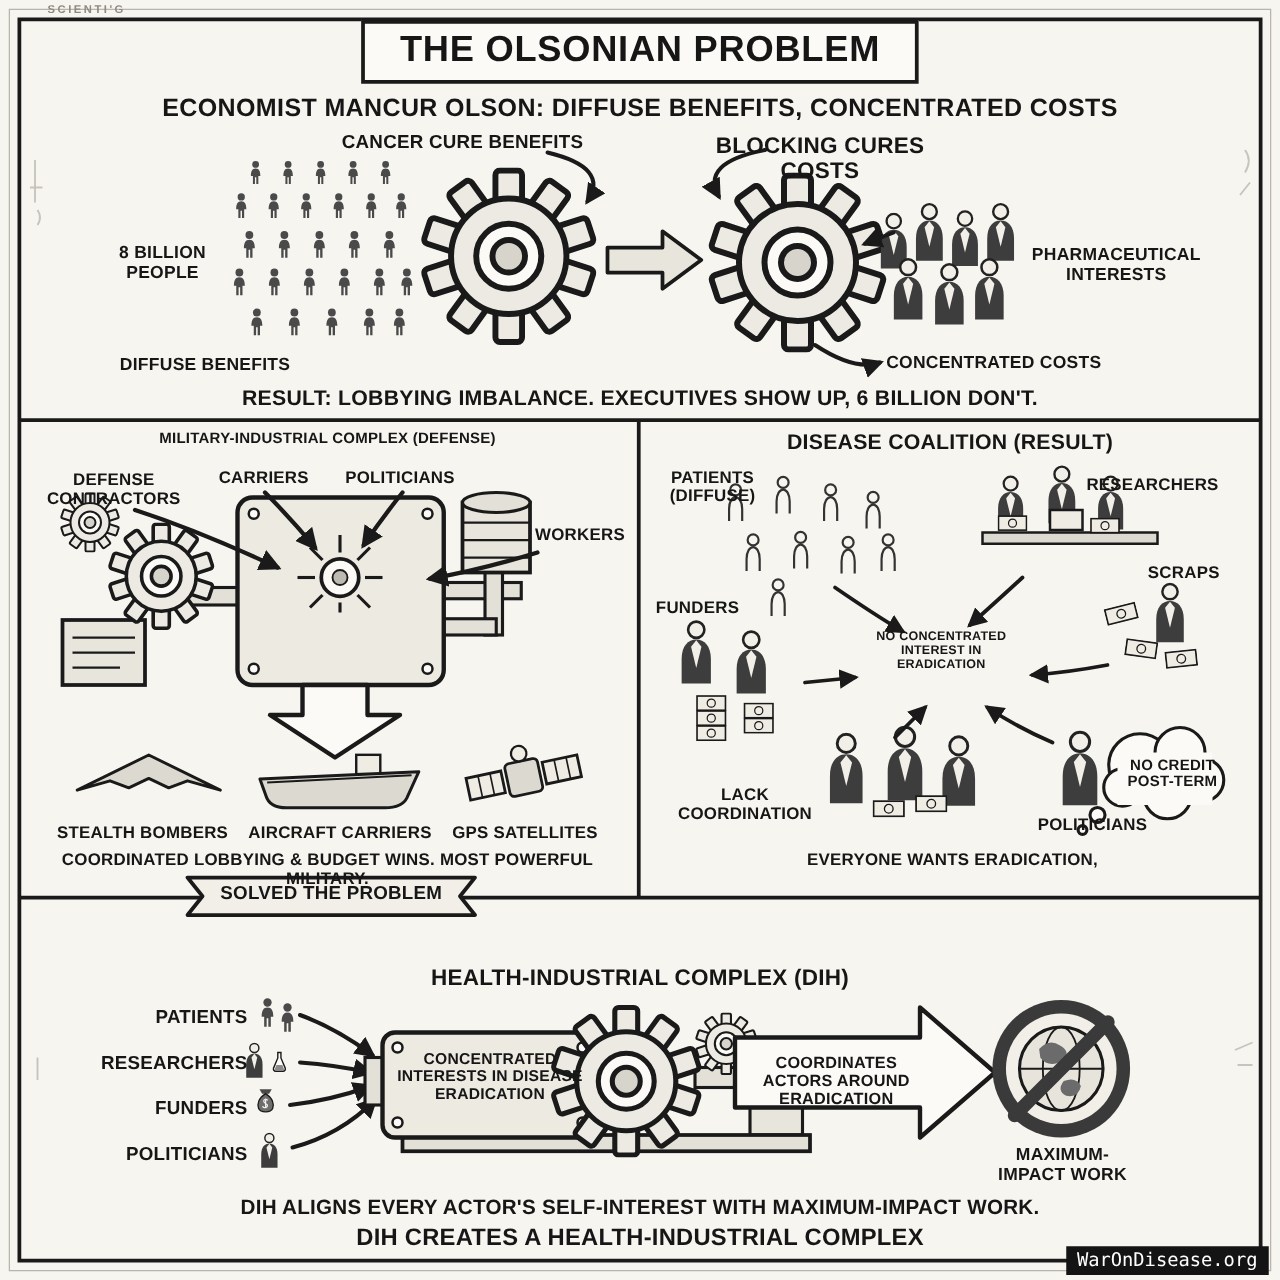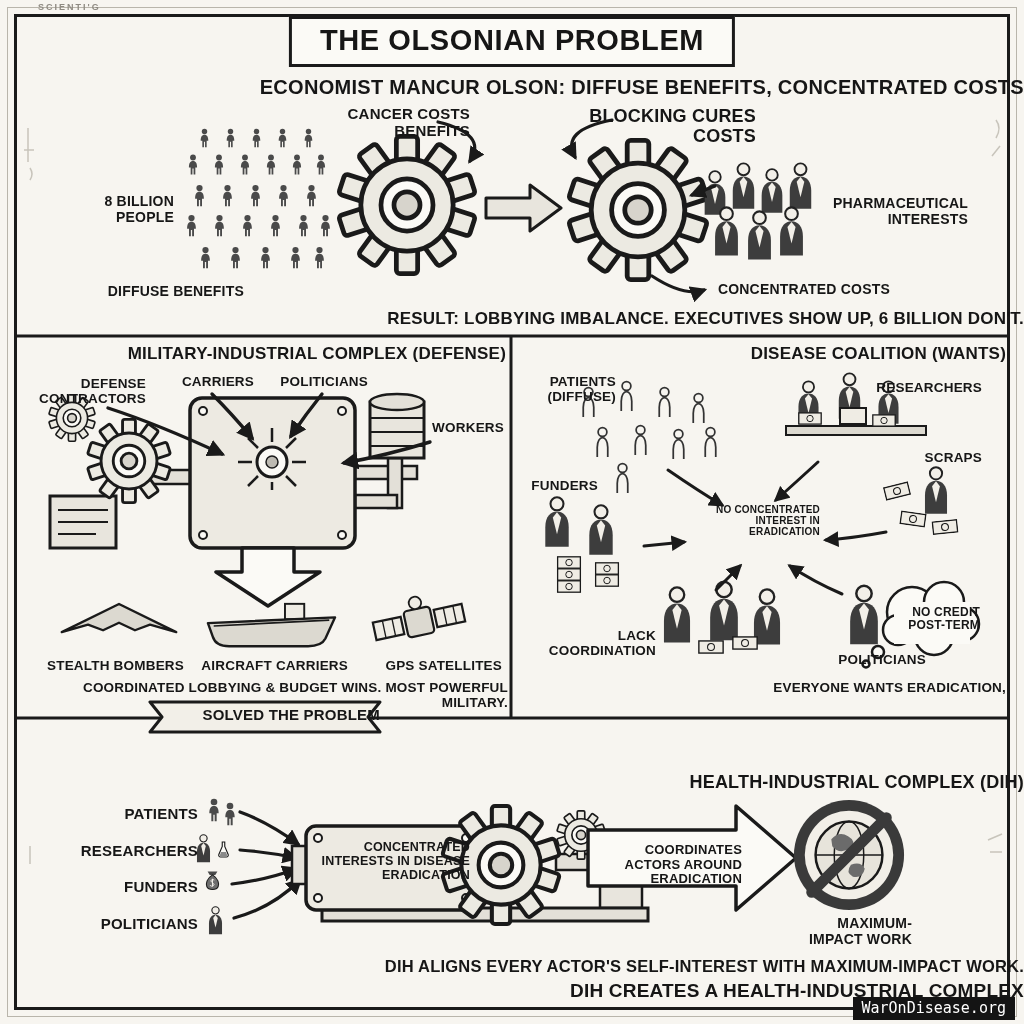--- a/index.html
+++ b/index.html
@@ -3,28 +3,28 @@
 <meta charset="utf-8">
 <style>
   *{box-sizing:border-box;margin:0;padding:0}
   html,body{width:1024px;height:1024px}
   body{font-family:"Liberation Sans",sans-serif;background:#e9e7e1}
   #canvas{position:relative;width:1024px;height:1024px;background:#f7f5f0;overflow:hidden;color:#161616}
   .frame-outer{position:absolute;inset:7px;border:1.5px solid #b9b5ab;pointer-events:none}
   .frame-main{position:absolute;inset:14px;border:3px solid #1a1a1a;pointer-events:none}
   #art{position:absolute;left:0;top:0;width:1024px;height:1024px}
   .t{position:absolute;font-weight:800;line-height:1.12;letter-spacing:.2px;color:#161616}
-  .c{text-align:right}
+  .c{text-align:center}
   .r{text-align:right}
   .w900{font-weight:900}
   #corner-note{position:absolute;left:38px;top:2px;font-size:9px;color:#8e8a82;letter-spacing:2px;font-weight:700}
   #title-box{position:absolute;top:16px;left:50%;transform:translateX(-50%);background:#fbfaf6;border:3.5px solid #1a1a1a;padding:5px 28px 7px;font-size:29px;font-weight:900;letter-spacing:.6px;white-space:nowrap;z-index:3}
   #subtitle{left:0;top:76px;width:1024px;font-size:20px;font-weight:900;letter-spacing:.3px}
   #result-line{left:0;top:309px;width:1024px;font-size:17px}
-  #mic-header{left:18px;top:344px;width:488px;font-size:17px}
+  #mic-header{left:18px;top:344px;width:488px;font-size:12px}
   #dis-header{left:514px;top:344px;width:492px;font-size:17px}
   #dih-title{left:0;top:741px;width:1024px;font-size:22px;font-weight:900}
   #dih-subtitle{left:0;top:772px;width:1024px;font-size:18px;font-weight:900}
   #dih-caption1{left:0;top:957px;width:1024px;font-size:16.5px}
   #dih-caption2{left:0;top:980px;width:1024px;font-size:19px}
   #watermark{position:absolute;right:9px;bottom:4px;background:#141414;color:#fff;font-family:"DejaVu Sans Mono",monospace;font-size:15px;padding:2px 9px 3px;z-index:3}
   .lab14{font-size:14px}
   .lab13{font-size:13.5px}
 </style>
 </head>
@@ -330,48 +330,48 @@
 
     <polygon points="588,830 736,830 736,806 796,858 736,910 736,886 588,886" fill="#fbfaf6" stroke="#1a1a1a" stroke-width="3.5" stroke-linejoin="round"></polygon>
 
     <use href="#globe-no" x="790" y="796" width="118" height="118"></use>
   </svg>
 
   <div id="corner-note">SCIENTI'G</div>
   <div id="title-box">THE OLSONIAN PROBLEM</div>
   <div id="subtitle" class="t c">ECONOMIST MANCUR OLSON: DIFFUSE BENEFITS, CONCENTRATED COSTS</div>
 
-  <div class="t c" style="left:270px;top:106px;width:200px;font-size:15px">CANCER COSTS BENEFITS</div>
+  <div class="t c" style="left:270px;top:106px;width:200px;font-size:15px">CANCER CURE BENEFITS</div>
   <div class="t c" style="left:556px;top:106px;width:200px;font-size:18px">BLOCKING CURES COSTS</div>
   <div class="t c lab14" style="left:86px;top:194px;width:88px">8 BILLION PEOPLE</div>
   <div class="t c lab14" style="left:84px;top:284px;width:160px">DIFFUSE BENEFITS</div>
   <div class="t c lab14" style="left:818px;top:196px;width:150px">PHARMACEUTICAL INTERESTS</div>
   <div class="t c lab14" style="left:700px;top:282px;width:190px">CONCENTRATED COSTS</div>
   <div id="result-line" class="t c">
     <span class="w900">RESULT:</span>
     <span>LOBBYING IMBALANCE. EXECUTIVES SHOW UP, 6 BILLION DON'T.</span>
   </div>
 
   <div id="mic-header" class="t c">
     <span>MILITARY-INDUSTRIAL COMPLEX</span>
     <span>(DEFENSE)</span>
   </div>
   <div class="t c lab13" style="left:36px;top:376px;width:110px">DEFENSE CONTRACTORS</div>
   <div class="t c lab13" style="left:168px;top:374px;width:86px">CARRIERS</div>
   <div class="t c lab13" style="left:272px;top:374px;width:96px">POLITICIANS</div>
   <div class="t c lab13" style="left:424px;top:420px;width:80px">WORKERS</div>
   <div class="t c lab13" style="left:44px;top:658px;width:140px">STEALTH BOMBERS</div>
   <div class="t c lab13" style="left:196px;top:658px;width:152px">AIRCRAFT CARRIERS</div>
-  <div class="t c lab13" style="left:378px;top:658px;width:124px">GPS SATELLITES</div>
+  <div class="t c lab13" style="left:358px;top:658px;width:124px">GPS SATELLITES</div>
   <div class="t c lab13" style="left:16px;top:680px;width:492px">COORDINATED LOBBYING &amp; BUDGET WINS. MOST POWERFUL MILITARY.</div>
   <div class="t c" style="left:150px;top:707px;width:230px;font-size:15px">SOLVED THE PROBLEM</div>
 
   <div id="dis-header" class="t c">
     <span>DISEASE COALITION</span>
-    <span>(WANTS)</span>
+    <span>(RESULT)</span>
   </div>
   <div class="t c lab13" style="left:524px;top:374px;width:92px">PATIENTS (DIFFUSE)</div>
   <div class="t c lab13" style="left:862px;top:380px;width:120px">RESEARCHERS</div>
   <div class="t c lab13" style="left:912px;top:450px;width:70px">SCRAPS</div>
   <div class="t c lab13" style="left:518px;top:478px;width:80px">FUNDERS</div>
   <div class="t c" style="left:686px;top:504px;width:134px;font-size:10px">NO CONCENTRATED INTEREST IN ERADICATION</div>
   <div class="t c lab13" style="left:536px;top:628px;width:120px">LACK COORDINATION</div>
   <div class="t c" style="left:896px;top:606px;width:84px;font-size:12px">NO CREDIT POST-TERM</div>
   <div class="t c lab13" style="left:822px;top:652px;width:104px">POLITICIANS</div>
   <div class="t c lab13" style="left:518px;top:680px;width:488px">EVERYONE WANTS ERADICATION,</div>

